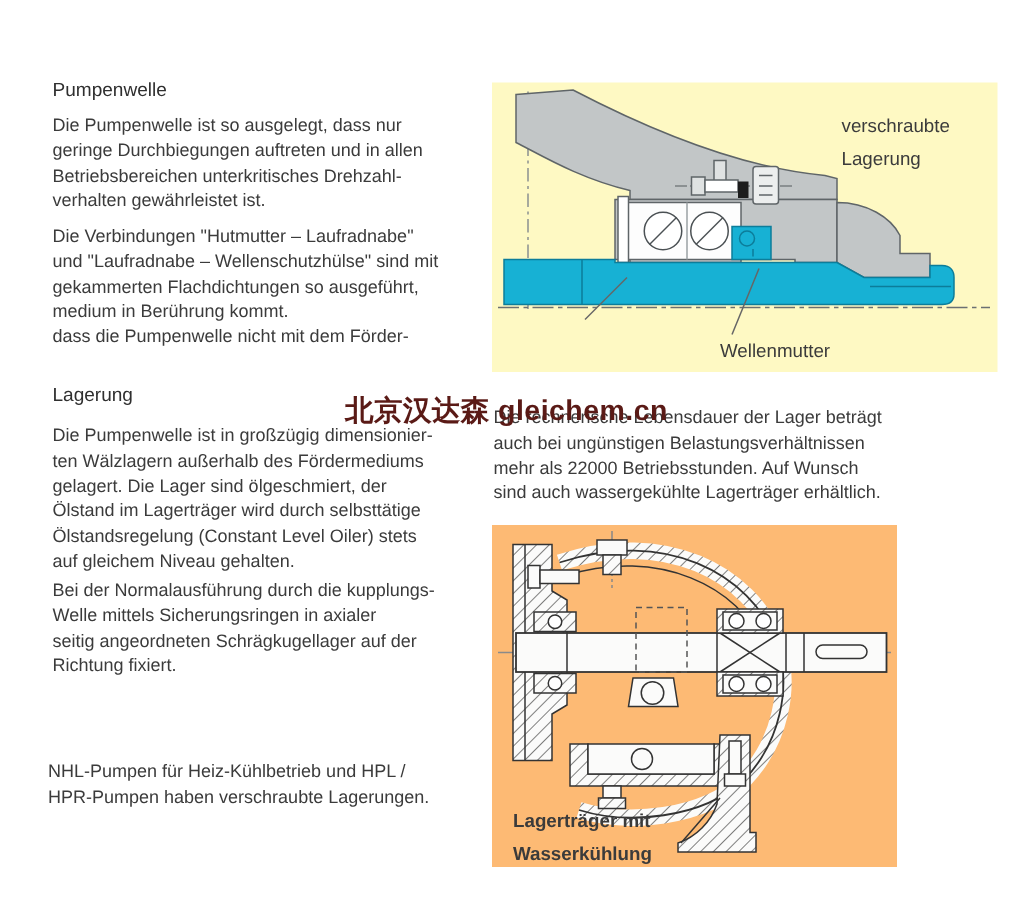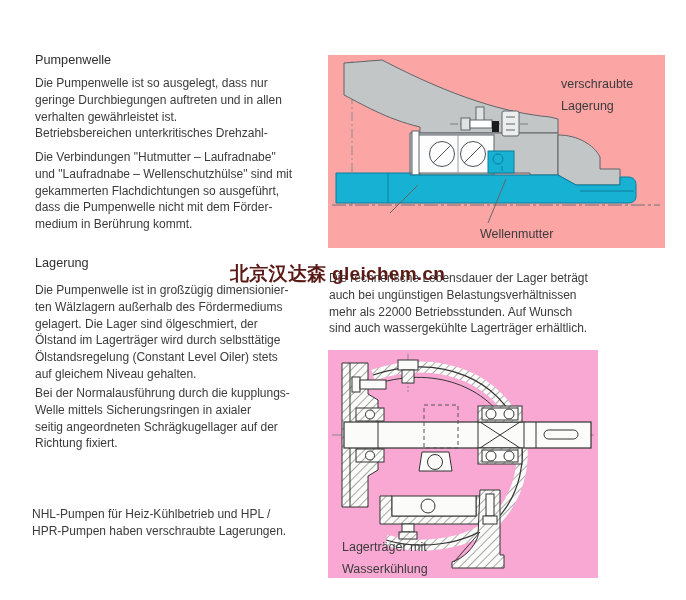--- a/index.html
+++ b/index.html
@@ -21,30 +21,30 @@
   svg{display:block;}
 </style>
 </head>
 <body>
 
 <div class="heading" style="left:35px;top:53px;">Pumpenwelle</div>
 
 <div class="para" style="left:35px;top:75px;">
   <div>Die Pumpenwelle ist so ausgelegt, dass nur</div>
   <div>geringe Durchbiegungen auftreten und in allen</div>
+  <div>Betriebsbereichen unterkritisches Drehzahl-</div>
   <div>verhalten gewährleistet ist.</div>
-  <div>Betriebsbereichen unterkritisches Drehzahl-</div>
 </div>
 
 <div class="para" style="left:35px;top:149px;">
   <div>Die Verbindungen "Hutmutter – Laufradnabe"</div>
   <div>und "Laufradnabe – Wellenschutzhülse" sind mit</div>
   <div>gekammerten Flachdichtungen so ausgeführt,</div>
+  <div>medium in Berührung kommt.</div>
   <div>dass die Pumpenwelle nicht mit dem Förder-</div>
-  <div>medium in Berührung kommt.</div>
 </div>
 
 <div class="heading" style="left:35px;top:256px;">Lagerung</div>
 
 <div class="para" style="left:35px;top:282px;">
   <div>Die Pumpenwelle ist in großzügig dimensionier-</div>
   <div>ten Wälzlagern außerhalb des Fördermediums</div>
   <div>gelagert. Die Lager sind ölgeschmiert, der</div>
   <div>Ölstand im Lagerträger wird durch selbsttätige</div>
   <div>Ölstandsregelung (Constant Level Oiler) stets</div>
@@ -65,21 +65,21 @@
 
 <div class="para" style="left:329px;top:270px;">
   <div>Die rechnerische Lebensdauer der Lager beträgt</div>
   <div>auch bei ungünstigen Belastungsverhältnissen</div>
   <div>mehr als 22000 Betriebsstunden. Auf Wunsch</div>
   <div>sind auch wassergekühlte Lagerträger erhältlich.</div>
 </div>
 
 <div class="watermark">北京汉达森 gleichem.cn</div>
 
-<div class="panel" style="left:328px;top:55px;width:337px;height:193px;background:#fca5a5;">
+<div class="panel" style="left:328px;top:55px;width:337px;height:193px;background:#fef9c3;">
   <svg width="337" height="193" viewBox="0 0 337 193">
 
     <line x1="24" y1="6" x2="24" y2="152" stroke="#8a8f91" stroke-width="1" stroke-dasharray="9 3 2 3"></line>
 
     <path d="M 16 8 L 54 5 C 125 42 178 58 222 62 L 230 64 L 230 78 L 92 78 L 92 72 C 58 64 32 48 16 40 Z" fill="#c2c6c7" stroke="#5f6568" stroke-width="1"></path>
 
     <path d="M 82 78 L 230 78 L 230 120 L 202 120 L 202 118 L 166 118 L 166 120 L 92 120 L 92 118 L 82 118 Z" fill="#c2c6c7" stroke="#5f6568"></path>
 
     <path d="M 230 80 C 250 80 266 90 272 102 L 272 114 L 292 114 L 292 130 L 248 130 L 230 120 Z" fill="#c2c6c7" stroke="#5f6568"></path>
 
@@ -121,21 +121,21 @@
     <line x1="62" y1="158" x2="90" y2="130" stroke="#666666"></line>
     <line x1="178" y1="124" x2="160" y2="168" stroke="#666666"></line>
   </svg>
   <div class="fig-label" style="left:233px;top:18px;">
     <div>verschraubte</div>
     <div>Lagerung</div>
   </div>
   <div class="fig-label" style="left:152px;top:168px;">Wellenmutter</div>
 </div>
 
-<div class="panel" style="left:328px;top:350px;width:270px;height:228px;background:#f9a8d4;">
+<div class="panel" style="left:328px;top:350px;width:270px;height:228px;background:#fdba74;font-weight:bold;">
   <svg width="270" height="228" viewBox="0 0 270 228">
     <defs>
       <pattern id="hatch2" width="6" height="6" patternTransform="rotate(45)" patternUnits="userSpaceOnUse">
         <rect width="6" height="6" fill="#fbfbfa"></rect>
         <line x1="0" y1="0" x2="0" y2="6" stroke="#555555" stroke-width="1"></line>
       </pattern>
     </defs>
 
     <line x1="4" y1="85" x2="266" y2="85" stroke="#8a8a8a" stroke-dasharray="12 3 3 3"></line>
 

